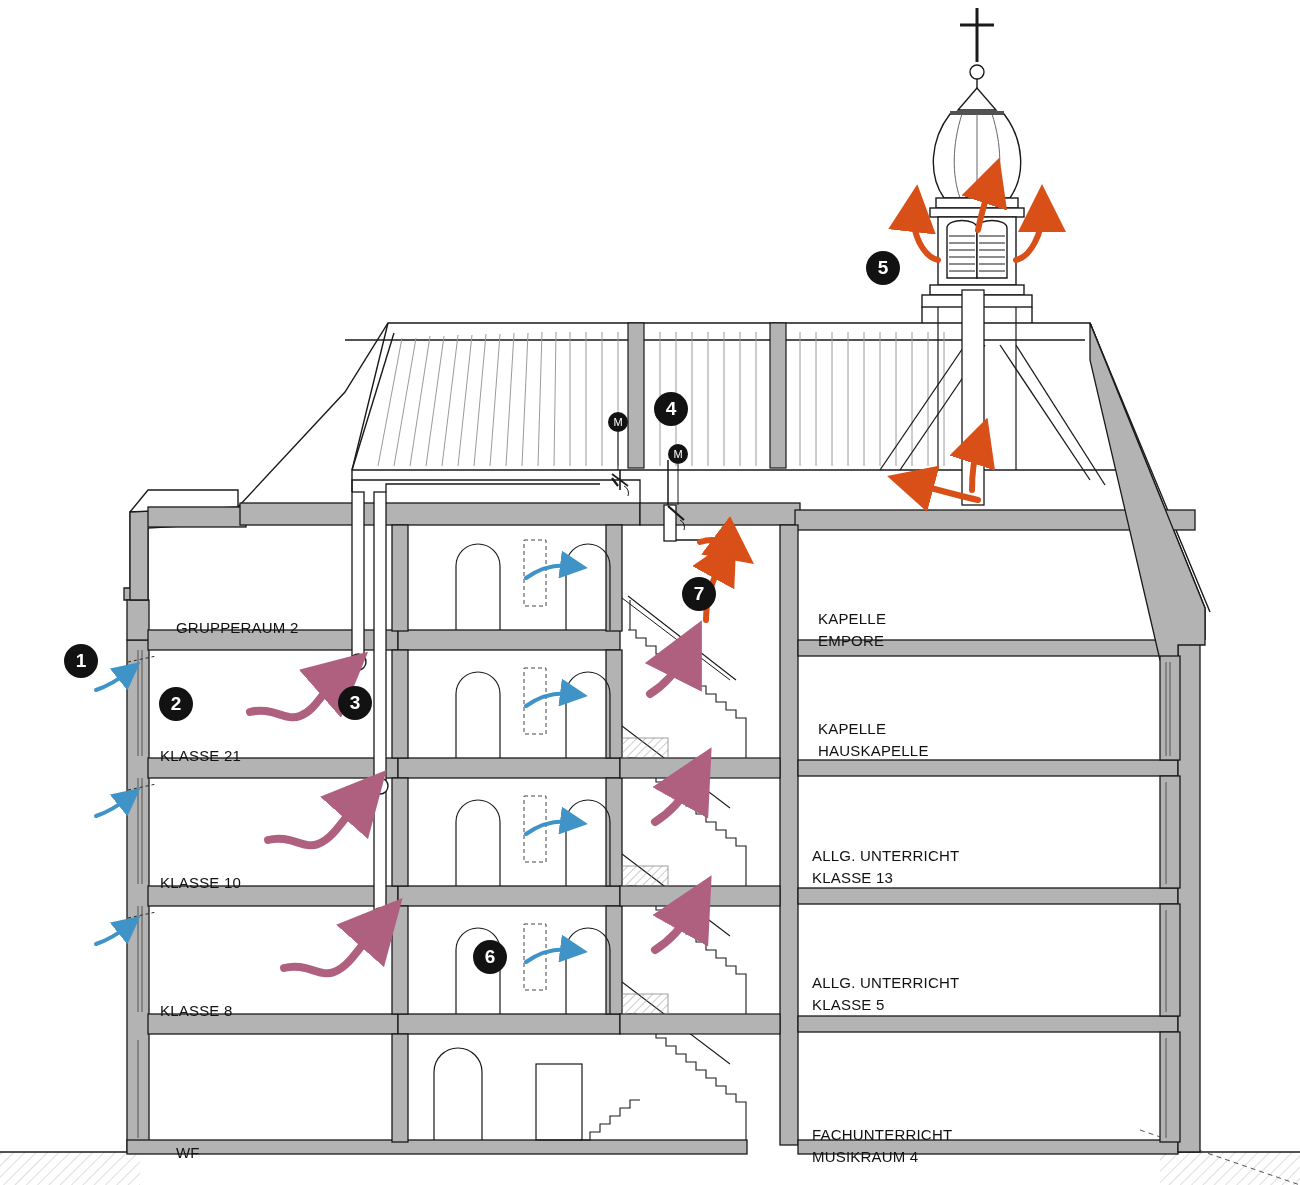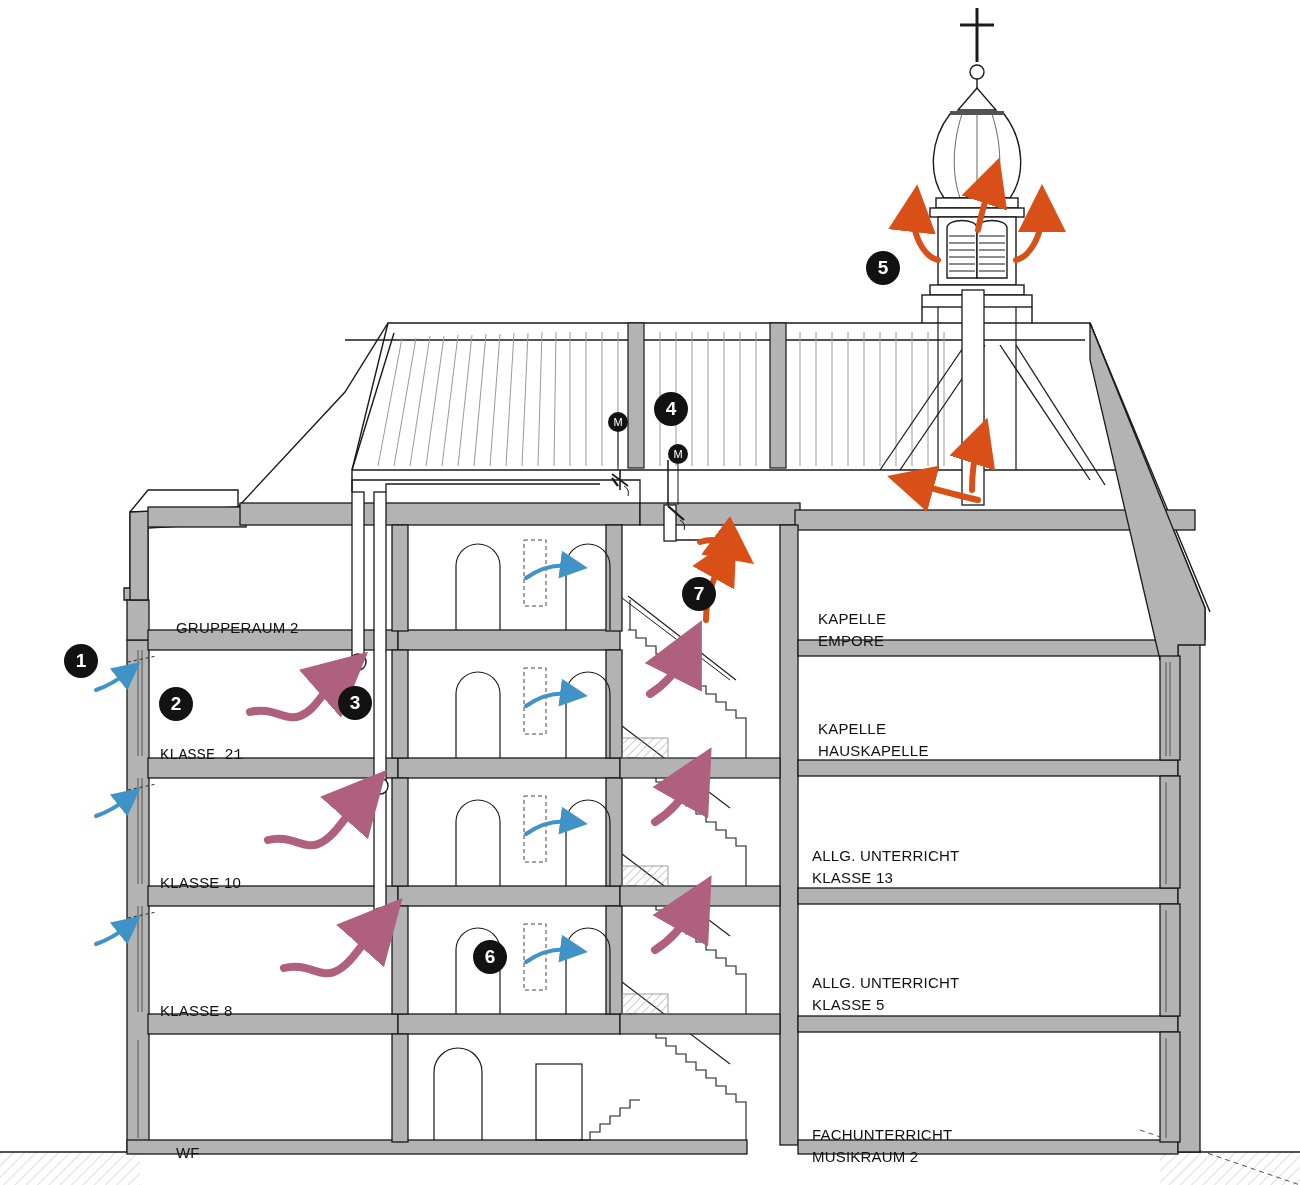--- a/index.html
+++ b/index.html
@@ -347,34 +347,34 @@
       <path d="M978 500 C960 496 938 490 916 484" marker-end="url(#arrowred)"></path>
       <path d="M972 490 C972 470 974 458 978 446" marker-end="url(#arrowred)"></path>
       <path d="M938 260 C922 256 912 232 914 214" marker-end="url(#arrowred)"></path>
       <path d="M1016 260 C1032 256 1042 232 1042 214" marker-end="url(#arrowred)"></path>
       <path d="M978 230 C982 210 986 198 990 186" marker-end="url(#arrowred)"></path>
     </g>
 
   </svg>
 
   <div class="room-label" style="left:176px;top:617px;">GRUPPERAUM 2</div>
-  <div class="room-label" style="left:160px;top:745px;font-family:Liberation Mono, monospace;">KLASSE 21</div>
+  <div class="room-label" style="left:160px;top:745px;">KLASSE 21</div>
   <div class="room-label" style="left:160px;top:872px;">KLASSE 10</div>
   <div class="room-label" style="left:160px;top:1000px;">KLASSE 8</div>
   <div class="room-label" style="left:176px;top:1142px;">WF</div>
   <div class="room-label" style="left:818px;top:608px;">KAPELLE
 EMPORE</div>
   <div class="room-label" style="left:818px;top:718px;">KAPELLE
 HAUSKAPELLE</div>
   <div class="room-label" style="left:812px;top:845px;">ALLG. UNTERRICHT
 KLASSE 13</div>
   <div class="room-label" style="left:812px;top:972px;">ALLG. UNTERRICHT
 KLASSE 5</div>
   <div class="room-label" style="left:812px;top:1124px;">FACHUNTERRICHT
-MUSIKRAUM 2</div>
+MUSIKRAUM 4</div>
 
   <div class="callout" style="left:64px;top:644px;">1</div>
   <div class="callout" style="left:159px;top:687px;">2</div>
   <div class="callout" style="left:338px;top:686px;">3</div>
   <div class="callout" style="left:654px;top:392px;">4</div>
   <div class="callout" style="left:866px;top:251px;">5</div>
   <div class="callout" style="left:473px;top:940px;">6</div>
   <div class="callout" style="left:682px;top:577px;">7</div>
 
   <div class="motor" style="left:608px;top:412px;">M</div>

